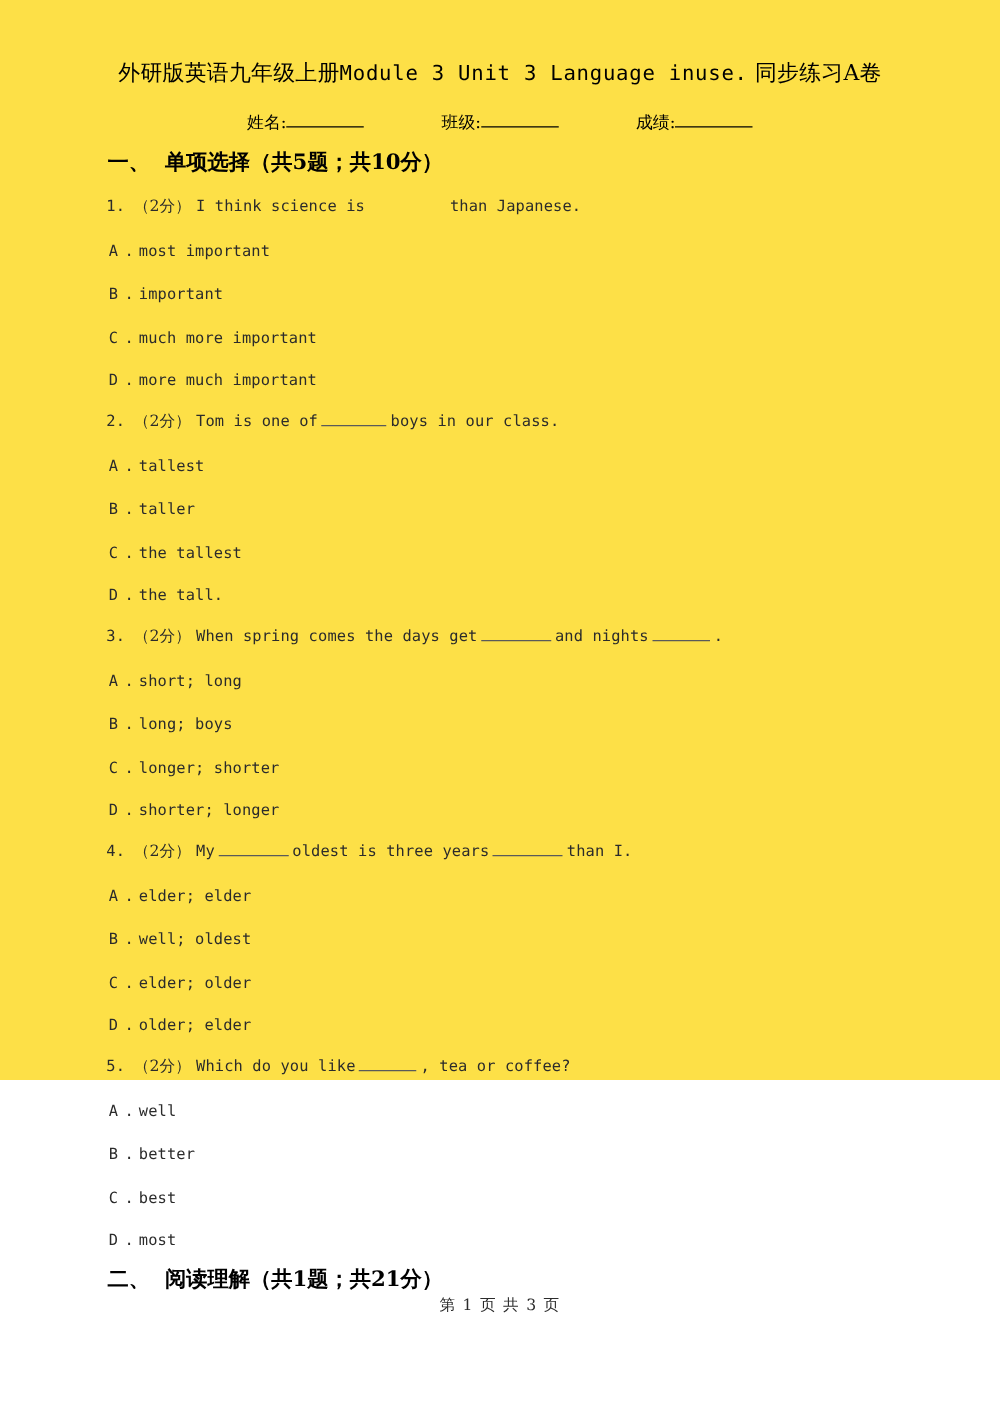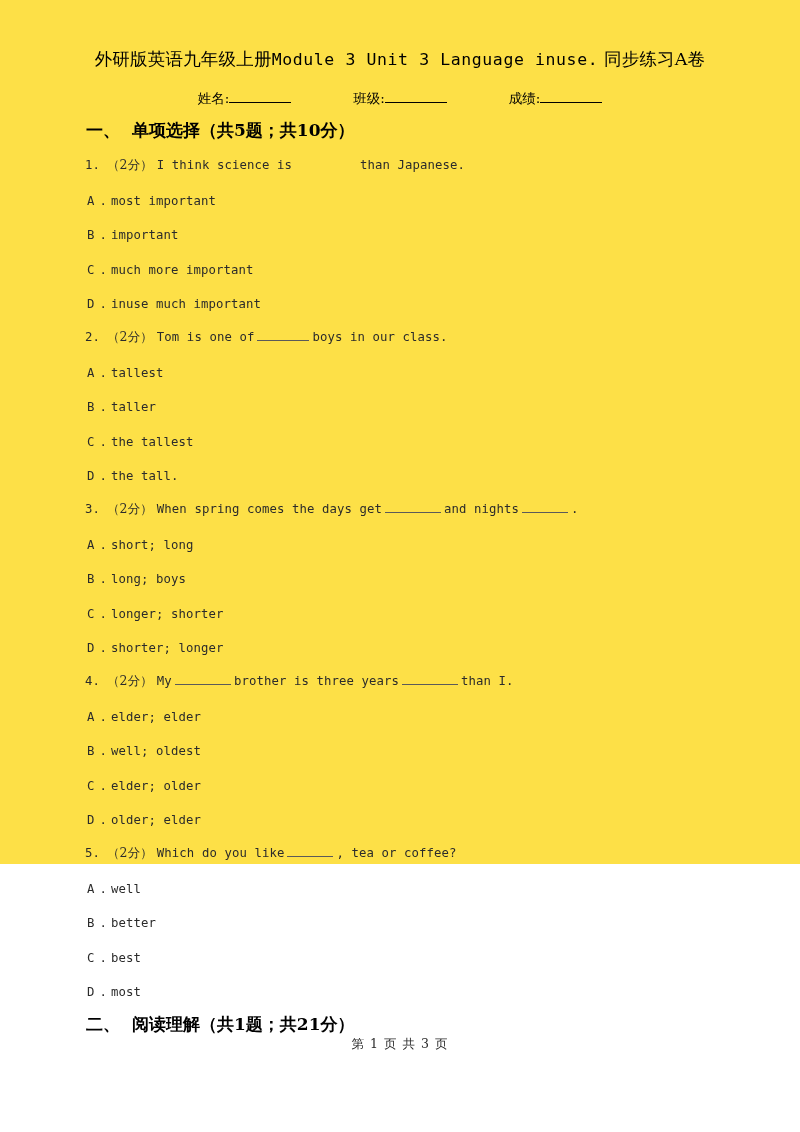--- a/index.html
+++ b/index.html
@@ -164,21 +164,21 @@
   <div class="opt-line" style="top:192px">
     <span class="opt-letter">A</span><span class="opt-dot">.</span><span>most important</span>
   </div>
   <div class="opt-line" style="top:226px">
     <span class="opt-letter">B</span><span class="opt-dot">.</span><span>important</span>
   </div>
   <div class="opt-line" style="top:261px">
     <span class="opt-letter">C</span><span class="opt-dot">.</span><span>much more important</span>
   </div>
   <div class="opt-line" style="top:295px">
-    <span class="opt-letter">D</span><span class="opt-dot">.</span><span>inuse much important</span>
+    <span class="opt-letter">D</span><span class="opt-dot">.</span><span>more much important</span>
   </div>
 
   <div class="q-line" style="top:328px">
     <span class="q-num">2.</span><span class="q-pts">（2分）</span><span class="q-body">Tom is one of</span><span class="bl-q bl-w1"></span><span>boys in our class.</span>
   </div>
   <div class="opt-line" style="top:364px">
     <span class="opt-letter">A</span><span class="opt-dot">.</span><span>tallest</span>
   </div>
   <div class="opt-line" style="top:398px">
     <span class="opt-letter">B</span><span class="opt-dot">.</span><span>taller</span>
@@ -200,21 +200,21 @@
     <span class="opt-letter">B</span><span class="opt-dot">.</span><span>long; boys</span>
   </div>
   <div class="opt-line" style="top:605px">
     <span class="opt-letter">C</span><span class="opt-dot">.</span><span>longer; shorter</span>
   </div>
   <div class="opt-line" style="top:639px">
     <span class="opt-letter">D</span><span class="opt-dot">.</span><span>shorter; longer</span>
   </div>
 
   <div class="q-line" style="top:672px">
-    <span class="q-num">4.</span><span class="q-pts">（2分）</span><span class="q-body">My</span><span class="bl-q bl-w3"></span><span>brother is three years</span><span class="bl-q bl-w3"></span><span>than I.</span>
+    <span class="q-num">4.</span><span class="q-pts">（2分）</span><span class="q-body">My</span><span class="bl-q bl-w3"></span><span>oldest is three years</span><span class="bl-q bl-w3"></span><span>than I.</span>
   </div>
   <div class="opt-line" style="top:708px">
     <span class="opt-letter">A</span><span class="opt-dot">.</span><span>elder; elder</span>
   </div>
   <div class="opt-line" style="top:742px">
     <span class="opt-letter">B</span><span class="opt-dot">.</span><span>well; oldest</span>
   </div>
   <div class="opt-line" style="top:777px">
     <span class="opt-letter">C</span><span class="opt-dot">.</span><span>elder; older</span>
   </div>

